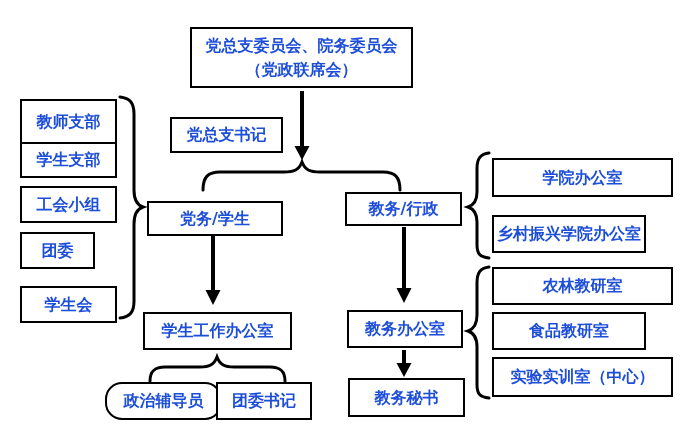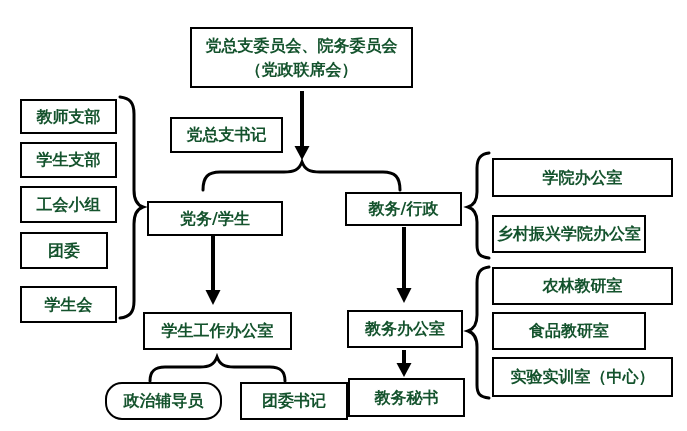--- a/index.html
+++ b/index.html
@@ -27,21 +27,21 @@
     box-sizing: border-box;
     border: 2.5px solid #000000;
     background: #ffffff;
     display: flex;
     flex-direction: column;
     align-items: center;
     justify-content: center;
     text-align: center;
     font-weight: bold;
     font-size: 16px;
-    color: #14532d;
+    color: #1d4ed8;
     line-height: 1.45;
     white-space: nowrap;
   }
   .box .ln { display: block; }
 </style>
 </head>
 <body>
 
 <div class="canvas">
 
@@ -78,36 +78,36 @@
     <path stroke-width="3" stroke-linecap="round" d="M 150,381 C 150,371 155,367 165,367 L 200,367 C 209,367 214,365 217,357 C 220,365 225,367 234,367 L 270,367 C 280,367 285,371 285,381"></path>
   </svg>
 
   <div class="box" style="left:190px; top:27px; width:223px; height:61px;">
     <span class="ln">党总支委员会、院务委员会</span>
     <span class="ln">（党政联席会）</span>
   </div>
 
   <div class="box" style="left:170px; top:117px; width:113px; height:36px;">党总支书记</div>
 
-  <div class="box" style="left:20px; top:99px; width:97px; height:35px;">教师支部</div>
+  <div class="box" style="left:20px; top:99px; width:97px; height:45px;">教师支部</div>
   <div class="box" style="left:20px; top:142px; width:97px; height:36px;">学生支部</div>
   <div class="box" style="left:20px; top:186px; width:97px; height:37px;">工会小组</div>
-  <div class="box" style="left:20px; top:232px; width:88px; height:37px;">团委</div>
+  <div class="box" style="left:20px; top:232px; width:75px; height:37px;">团委</div>
   <div class="box" style="left:20px; top:278px; width:97px; height:37px;margin-top:8px;">学生会</div>
 
   <div class="box" style="left:147px; top:192px; width:136px; height:35px;margin-top:9px;">党务/学生</div>
   <div class="box" style="left:345px; top:192px; width:117px; height:34px;">教务/行政</div>
 
   <div class="box" style="left:492px; top:158px; width:181px; height:39px;">学院办公室</div>
   <div class="box" style="left:492px; top:215px; width:154px; height:38px;">乡村振兴学院办公室</div>
 
   <div class="box" style="left:492px; top:267px; width:181px; height:38px;">农林教研室</div>
   <div class="box" style="left:492px; top:312px; width:154px; height:38px;">食品教研室</div>
   <div class="box" style="left:492px; top:357px; width:181px; height:40px;">实验实训室（中心）</div>
 
   <div class="box" style="left:143px; top:312px; width:149px; height:38px;">学生工作办公室</div>
   <div class="box" style="left:347px; top:310px; width:116px; height:38px;">教务办公室</div>
 
   <div class="box" style="left:105px; top:382px; width:117px; height:38px;border-radius:17px;">政治辅导员</div>
-  <div class="box" style="left:240px; top:382px; width:108px; height:38px;">团委书记</div>
+  <div class="box" style="left:216px; top:382px; width:96px; height:38px;">团委书记</div>
   <div class="box" style="left:348px; top:378px; width:117px; height:39px;">教务秘书</div>
 
 </div>
 
 </body></html>

